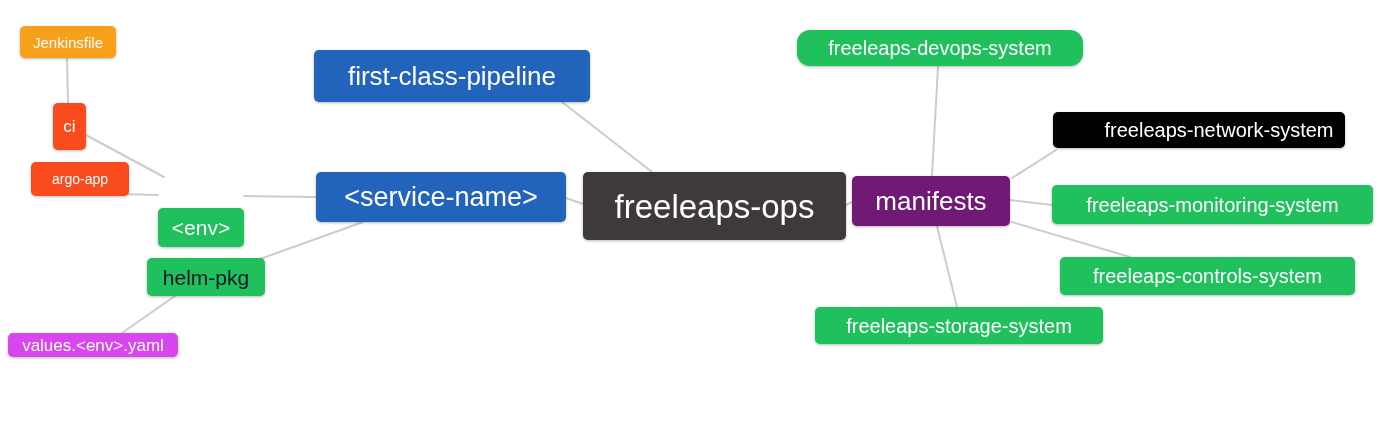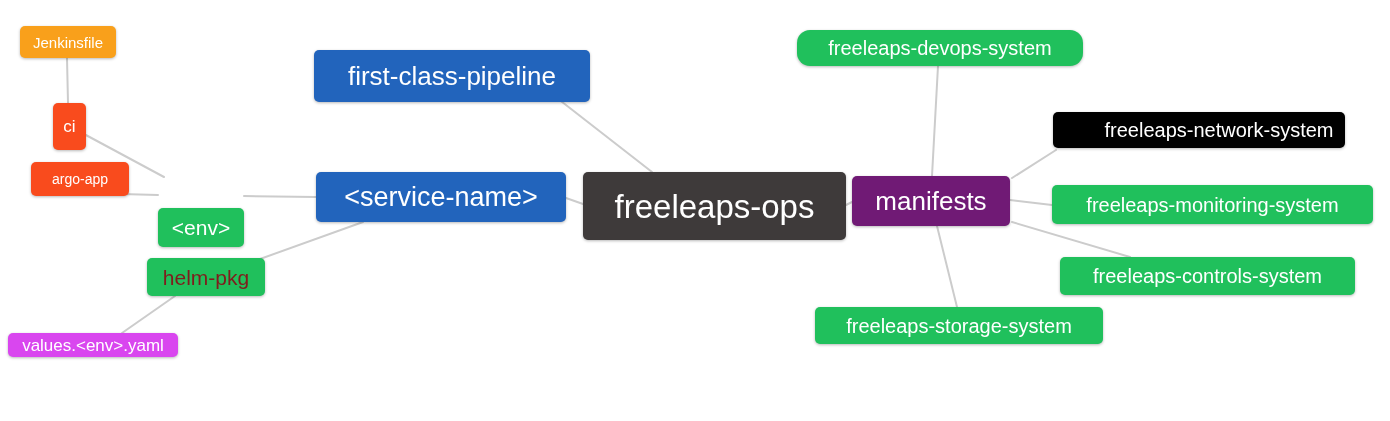--- a/index.html
+++ b/index.html
@@ -62,21 +62,21 @@
       <line x1="1012" y1="178" x2="1056" y2="150" stroke="#cccccc"></line>
       <line x1="1010" y1="200" x2="1052" y2="205" stroke="#cccccc"></line>
       <line x1="1012" y1="222" x2="1130" y2="257" stroke="#cccccc"></line>
       <line x1="937" y1="226" x2="957" y2="307" stroke="#cccccc"></line>
     </svg>
 
 <div class="node" style="left: 20px; top: 26px; width: 96px; height: 32px; font-size: 15px; background: rgb(249, 160, 27); color: rgb(255, 255, 255);">Jenkinsfile</div>
     <div class="node" style="left: 53px; top: 103px; width: 33px; height: 47px; font-size: 17px; background: rgb(249, 75, 29); color: rgb(255, 255, 255);">ci</div>
     <div class="node" style="left: 31px; top: 162px; width: 98px; height: 34px; font-size: 14px; background: rgb(249, 75, 29); color: rgb(255, 255, 255);">argo-app</div>
     <div class="node" style="left: 158px; top: 176px; width: 86px; height: 39px; font-size: 21px; background: rgb(32, 192, 92); color: rgb(255, 255, 255); margin-top: 32px;">&lt;env&gt;</div>
-    <div class="node" style="left: 147px; top: 258px; width: 118px; height: 38px; font-size: 21px; background: rgb(32, 192, 92); color: #7f1d1d;">helm-pkg</div>
+    <div class="node" style="left: 147px; top: 258px; width: 118px; height: 38px; font-size: 21px; background: rgb(32, 192, 92); color: #0f172a;">helm-pkg</div>
     <div class="node" style="left: 8px; top: 333px; width: 170px; height: 24px; font-size: 17px; background: #d946ef; color: rgb(255, 255, 255);">values.&lt;env&gt;.yaml</div>
     <div class="node" style="left: 314px; top: 38px; width: 276px; height: 52px; font-size: 26px; background: rgb(34, 100, 188); color: rgb(255, 255, 255); margin-top: 12px;">first-class-pipeline</div>
     <div class="node" style="left: 316px; top: 172px; width: 250px; height: 50px; font-size: 27px; background: rgb(34, 100, 188); color: rgb(255, 255, 255);">&lt;service-name&gt;</div>
     <div class="node" style="left: 583px; top: 172px; width: 263px; height: 68px; font-size: 33px; background: rgb(62, 58, 58); color: rgb(255, 255, 255); text-align: right;">freeleaps-ops</div>
     <div class="node" style="left: 852px; top: 176px; width: 158px; height: 50px; font-size: 26px; background: #701a75; color: rgb(255, 255, 255);">manifests</div>
     <div class="node" style="left: 797px; top: 30px; width: 286px; height: 36px; font-size: 20px; background: rgb(32, 192, 92); color: rgb(255, 255, 255); border-radius: 13px;">freeleaps-devops-system</div>
     <div class="node" style="left: 1053px; top: 112px; width: 292px; height: 36px; font-size: 20px; background: #000000; color: rgb(255, 255, 255); padding-left: 40px;">freeleaps-network-system</div>
     <div class="node" style="left: 1052px; top: 185px; width: 321px; height: 39px; font-size: 20px; background: rgb(32, 192, 92); color: rgb(255, 255, 255);">freeleaps-monitoring-system</div>
     <div class="node" style="left: 1060px; top: 257px; width: 295px; height: 38px; font-size: 20px; background: rgb(32, 192, 92); color: rgb(255, 255, 255);">freeleaps-controls-system</div>
     <div class="node" style="left: 815px; top: 307px; width: 288px; height: 37px; font-size: 20px; background: rgb(32, 192, 92); color: rgb(255, 255, 255);">freeleaps-storage-system</div>

